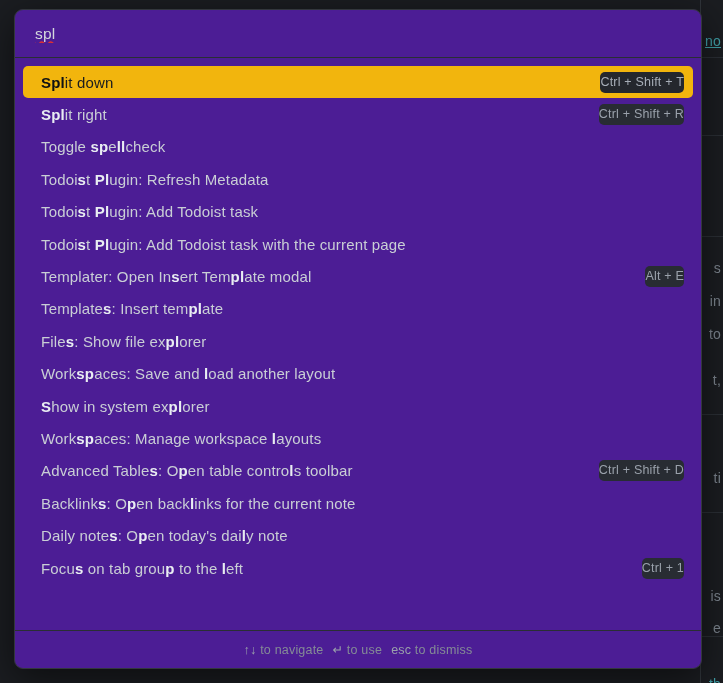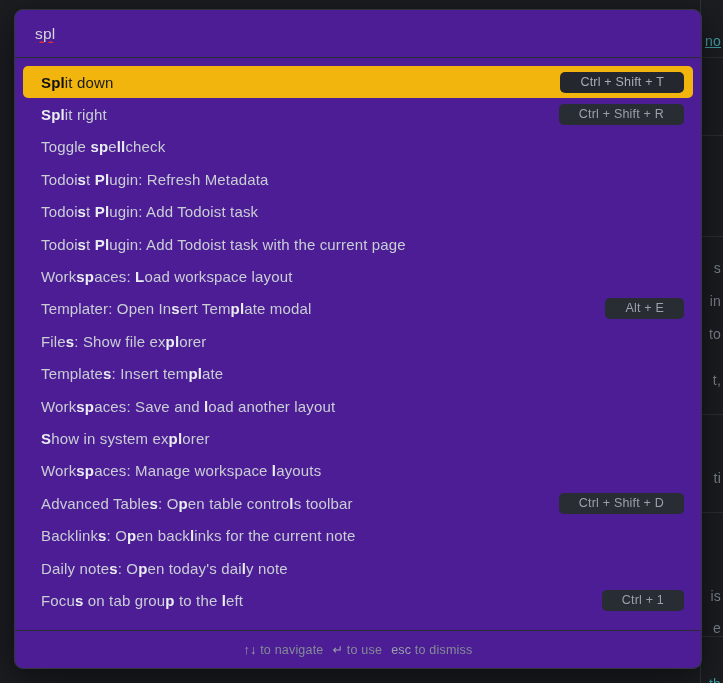--- a/index.html
+++ b/index.html
@@ -116,21 +116,21 @@
   }
   .result-item.is-selected {
     background: #f2b50d;
   }
   .result-item.is-selected .title { color: #1a1c1f; }
   .result-item.is-selected .title b { color: #0f1113; font-weight: 700; }
 
   .hotkey {
     flex: 0 0 auto;
     margin-left: 12px;
-    padding: 3px 20px 4px;
+    padding: 3px 0 4px;
     border-radius: 5px;
     background: #282c33;
     color: #9aa1ab;
     font-size: 12.5px;
     line-height: 14px;
     letter-spacing: .2px;
     white-space: nowrap;
   }
   .result-item.is-selected .hotkey {
     background: #24272d;
@@ -197,31 +197,28 @@
       <div class="result-item">
         <span class="title"><span>Todoi</span><b>s</b><span>t </span><b>Pl</b><span>ugin: Refresh Metadata</span></span>
       </div>
       <div class="result-item">
         <span class="title"><span>Todoi</span><b>s</b><span>t </span><b>Pl</b><span>ugin: Add Todoist task</span></span>
       </div>
       <div class="result-item">
         <span class="title"><span>Todoi</span><b>s</b><span>t </span><b>Pl</b><span>ugin: Add Todoist task with the current page</span></span>
       </div>
       <div class="result-item">
-        <span class="title"><span>Work</span><b>sp</b><span>aces: </span><b>L</b><span>oad workspace layout</span></span>
-      </div>
-      <div class="result-item">
         <span class="title"><span>Templater: Open In</span><b>s</b><span>ert Tem</span><b>pl</b><span>ate modal</span></span>
         <span class="hotkey">Alt + E</span>
       </div>
       <div class="result-item">
+        <span class="title"><span>Template</span><b>s</b><span>: Insert tem</span><b>pl</b><span>ate</span></span>
+      </div>
+      <div class="result-item">
         <span class="title"><span>File</span><b>s</b><span>: Show file ex</span><b>pl</b><span>orer</span></span>
-      </div>
-      <div class="result-item">
-        <span class="title"><span>Template</span><b>s</b><span>: Insert tem</span><b>pl</b><span>ate</span></span>
       </div>
       <div class="result-item">
         <span class="title"><span>Work</span><b>sp</b><span>aces: Save and </span><b>l</b><span>oad another layout</span></span>
       </div>
       <div class="result-item">
         <span class="title"><b>S</b><span>how in system ex</span><b>pl</b><span>orer</span></span>
       </div>
       <div class="result-item">
         <span class="title"><span>Work</span><b>sp</b><span>aces: Manage workspace </span><b>l</b><span>ayouts</span></span>
       </div>

